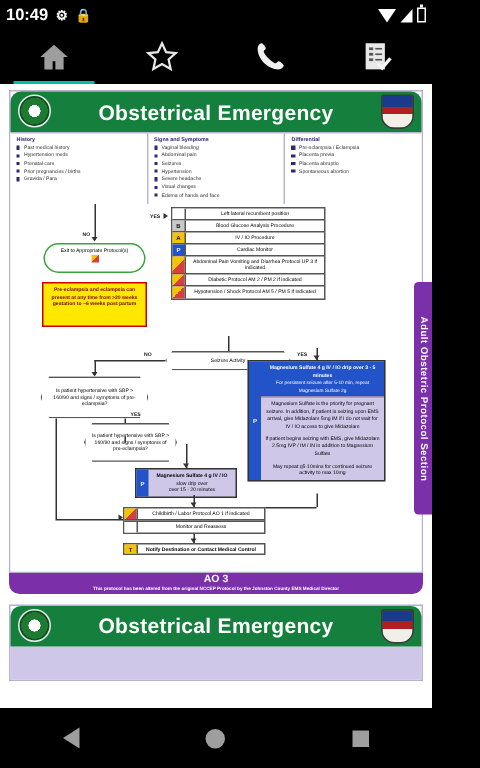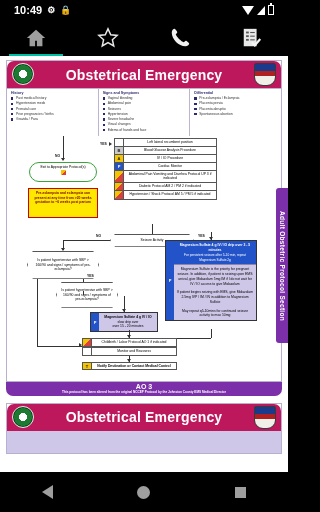--- a/index.html
+++ b/index.html
@@ -2,41 +2,41 @@
 <html><head>
 <meta charset="utf-8">
 <style>
   * { box-sizing: border-box; margin:0; padding:0; }
   html,body { width:288px; height:512px; background:#000; font-family:"Liberation Sans", sans-serif; overflow:hidden; }
 
   .screen { position:relative; width:288px; height:512px; background:#000; }
 
   
   .statusbar { height:20px; background:#000; color:#fff; display:flex; align-items:center;
-               padding:0 14px; font-size:11px; font-weight:bold; }
+               padding:0 4px; font-size:11px; font-weight:bold; }
   .sb-left { display:flex; align-items:center; gap:5px; }
   .sb-right { margin-left:auto; display:flex; align-items:center; gap:3px; }
   .sb-icon { font-size:9px; line-height:1; }
   .tri-wifi { width:0;height:0;border-left:6px solid transparent;border-right:6px solid transparent;border-top:9px solid #fff; }
   .tri-sig { width:0;height:0;border-left:8px solid transparent;border-bottom:9px solid #fff; }
   .bat { width:6px;height:10px;border:1.5px solid #fff;position:relative; }
   .bat:after{content:"";position:absolute;top:-3px;left:1px;width:2px;height:2px;background:#fff;}
 
   
   .tabbar { height:36px; background:#000; display:flex; align-items:center; }
   .tab { flex:1; display:flex; align-items:center; justify-content:center; height:36px; position:relative; }
   .tab svg { width:22px; height:22px; }
   .tab.active:after { content:""; position:absolute; bottom:0; left:12%; width:76%; height:2.5px; background:#00bfa5; }
 
   
   .content { position:absolute; top:56px; left:0; width:288px; height:416px; background:#fff; overflow:hidden; }
 
   .card { position:relative; margin:4px 6px 0 6px; background:#fff; border:1px solid #b9b0cf; }
 
-  .card-header { background:#be185d; border-radius:7px 7px 0 0; height:27px; display:flex;
+  .card-header { background:#15803d; border-radius:7px 7px 0 0; height:27px; display:flex;
                  align-items:center; justify-content:center; position:relative; }
   .card-title { color:#fff; font-size:14px; font-weight:bold; letter-spacing:.2px; }
   .emblem-l { position:absolute; left:5px; top:2px; width:22px; height:22px; border-radius:50%;
               background:radial-gradient(circle at 50% 50%, #ffffff 0 28%, #1d7a33 29% 62%, #0d4d1e 63% 100%);
               border:1.5px solid #e8e8e8; }
   .emblem-r { position:absolute; right:5px; top:2px; width:22px; height:23px;
               background:linear-gradient(#1b3a8c 0 34%, #b02020 34% 58%, #f0efe8 58% 100%);
               border:1px solid #3a3a3a; border-radius:2px 2px 9px 9px; }
 
   

